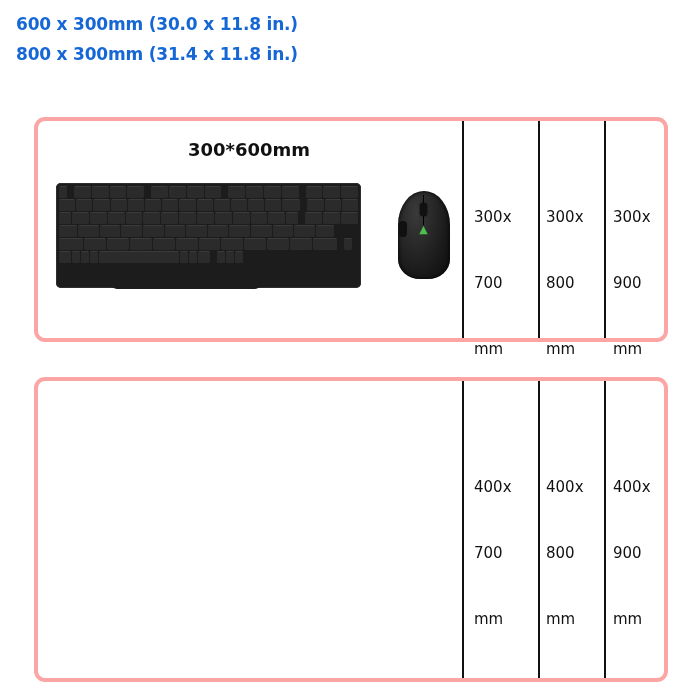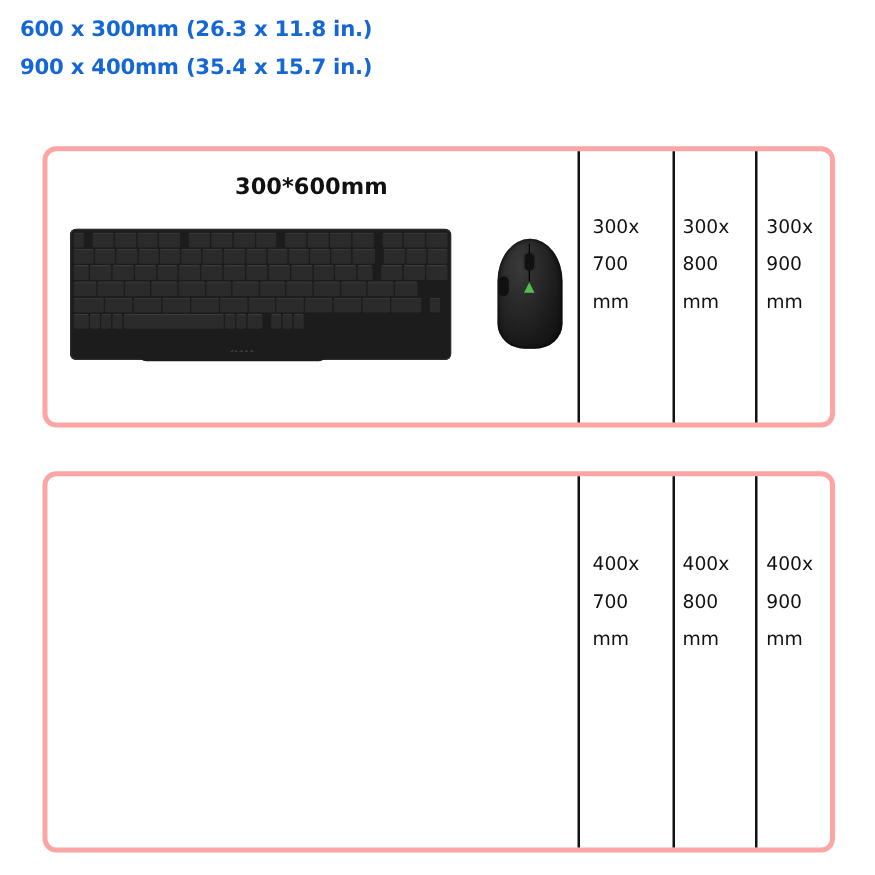--- a/index.html
+++ b/index.html
@@ -81,20 +81,21 @@
 
   .seg-label {
     position: absolute;
     color: #111;
     font-size: 15px;
     line-height: 30px;
     font-family: "DejaVu Sans", sans-serif;
   }
   .seg-label span {
     display: block;
+    margin-top: 36px;
   }
 
   .mat-title {
     position: absolute;
     font-size: 18px;
     font-weight: bold;
     color: #111;
     font-family: "DejaVu Sans", sans-serif;
   }
 
@@ -209,24 +210,24 @@
     border-radius: 4px;
   }
 </style>
 </head>
 <body>
 
 <div class="page">
 
   <div class="size-header">
     <div class="size-row">
-      <div class="size-label">600 x 300mm (26.3 x 11.8 in.)</div>
+      <div class="size-label">600 x 300mm (30.0 x 11.8 in.)</div>
     </div>
     <div class="size-row">
-      <div class="size-label">900 x 400mm (35.4 x 15.7 in.)</div>
+      <div class="size-label">800 x 300mm (31.4 x 11.8 in.)</div>
     </div>
   </div>
 
   <div class="diagram" id="mat-top">
 
     <div class="mat-title" style="left:150px; top:18px;">300*600mm</div>
 
     <div class="divider" style="left:424px;"></div>
     <div class="divider" style="left:500px;"></div>
     <div class="divider" style="left:566px;"></div>

